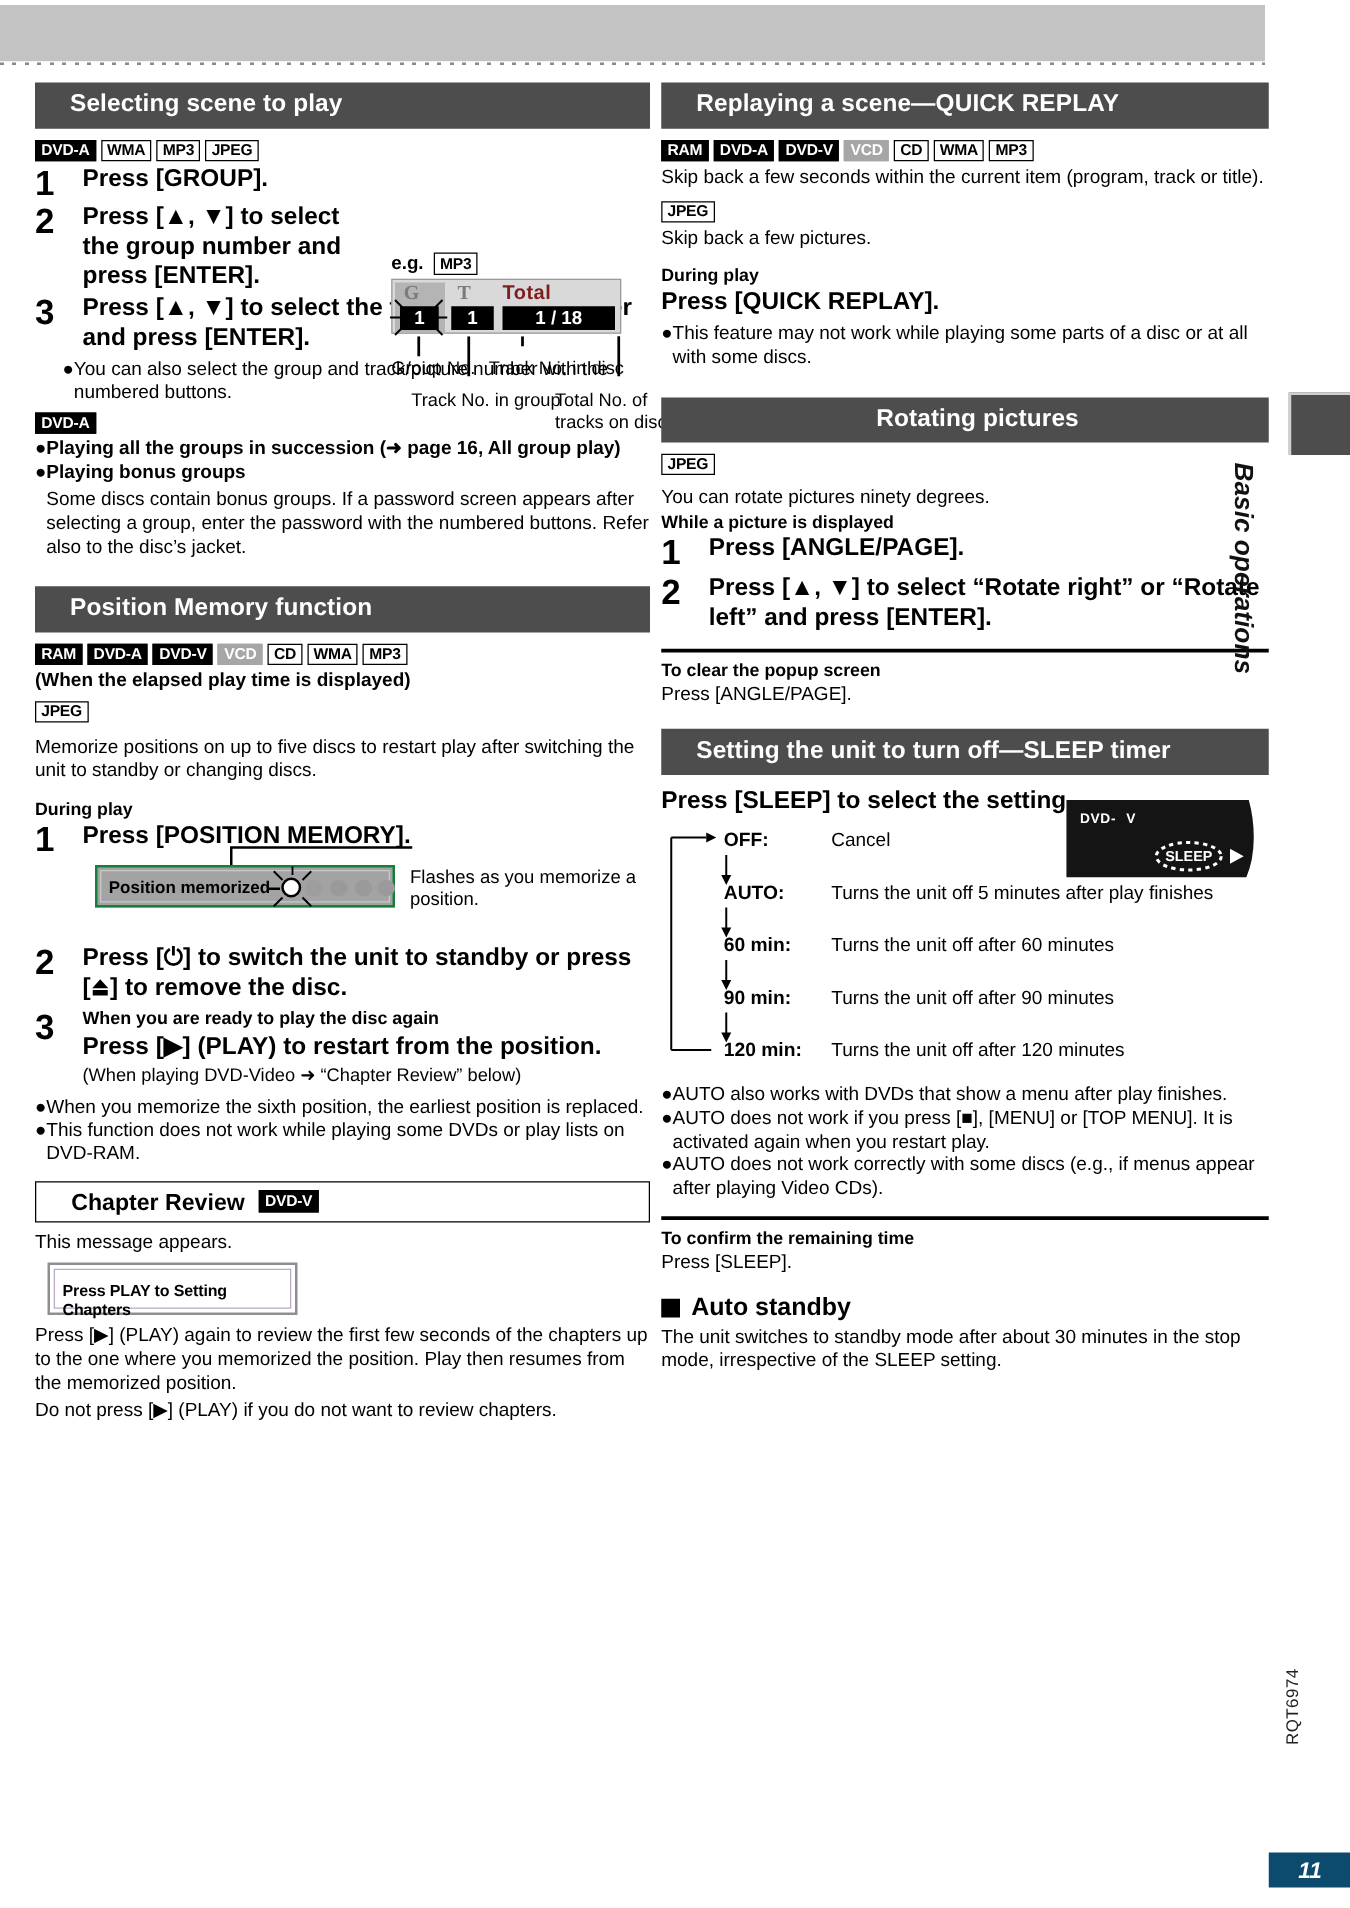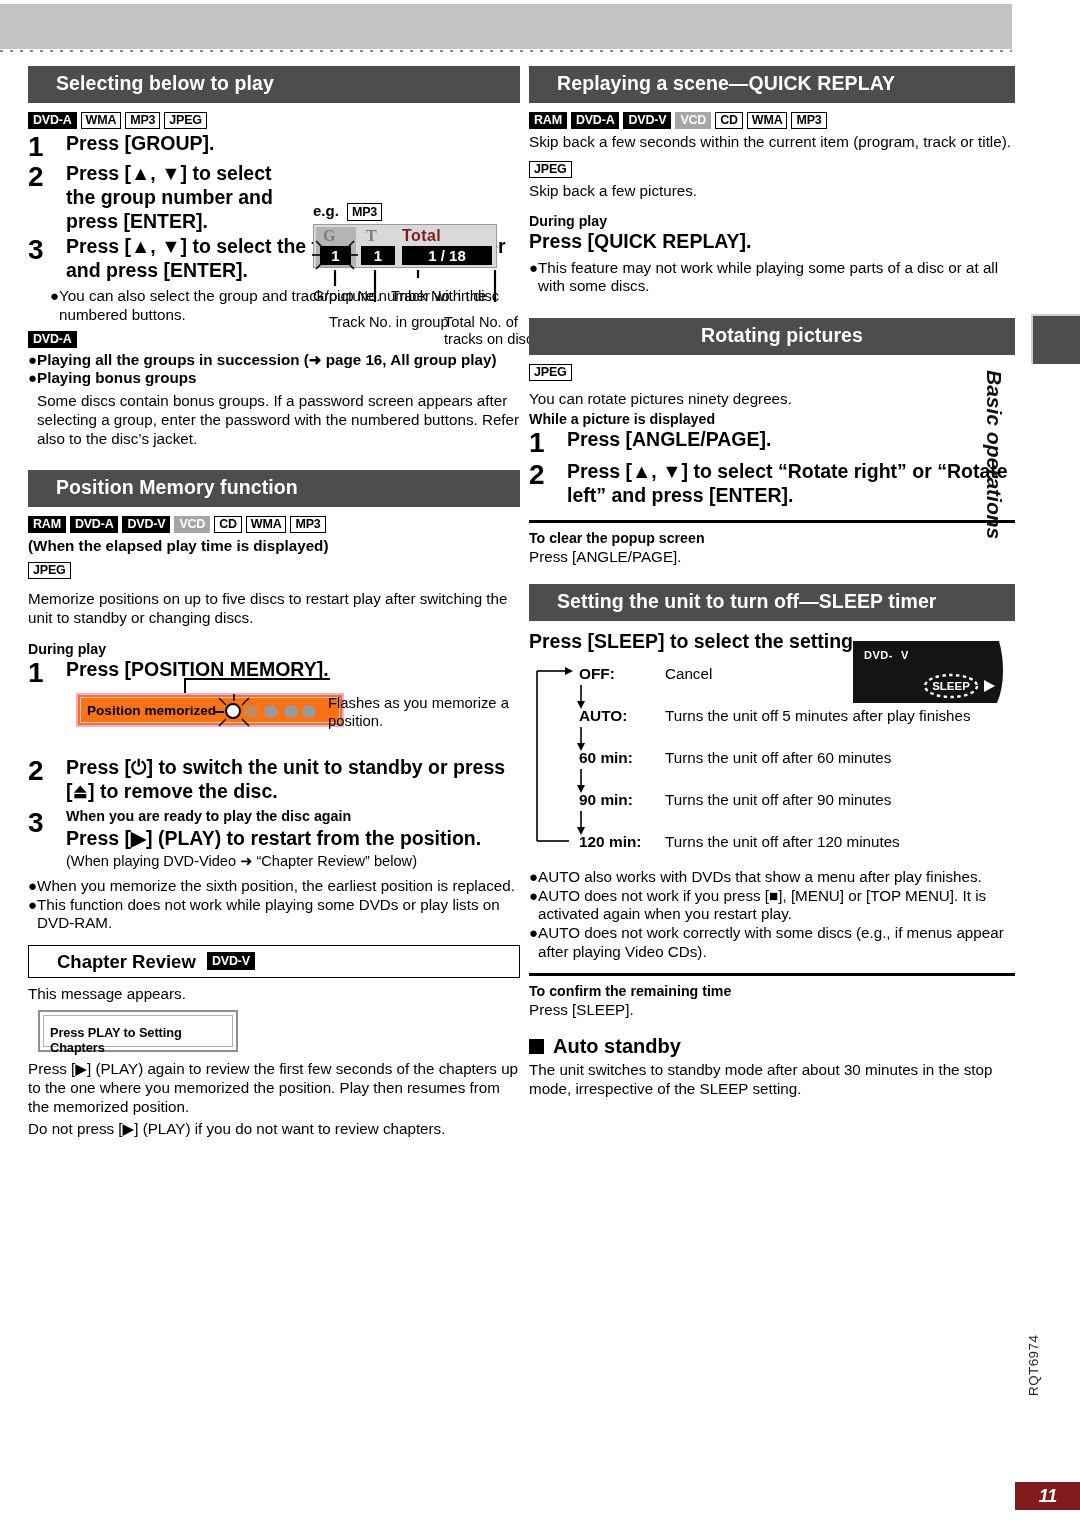--- a/index.html
+++ b/index.html
@@ -86,22 +86,22 @@
   .disp .b1{left:6px;top:21px;width:31px;}
   .disp .b2{left:47px;top:21px;width:34px;}
   .disp .b3{left:88px;top:21px;width:90px;}
   .starburst{position:absolute;left:-2px;top:14px;width:46px;height:32px;pointer-events:none;}
 
   .leaderbox{position:relative;width:235px;height:84px;margin-top:2px;}
   .leaderbox .lbl{position:absolute;font-size:14.6px;line-height:1.15;}
 
   
   .posbox{
-    position:relative;border:2px solid #f9a8d4;background:#f97316;
-    width:268px;height:34px;margin:6px 0 4px 48px;box-sizing:border-box;
+    position:relative;border:2px solid #15803d;background:#a3a3a3;
+    width:240px;height:34px;margin:6px 0 4px 48px;box-sizing:border-box;
   }
   .posbox .inner{position:absolute;inset:2px;border:1px solid #c9c9c9;}
   .posbox .ptxt{position:absolute;left:9px;top:8px;font-size:13.6px;font-weight:bold;}
   .posbox .dash{position:absolute;left:137px;top:16px;width:9px;height:2px;background:#000;}
   .posbox .ring{position:absolute;left:147px;top:8px;width:16px;height:16px;border:2px solid #000;border-radius:50%;background:#fff;box-sizing:border-box;}
   .posbox .d2{position:absolute;top:10px;width:14px;height:13px;border-radius:50%;background:#9a9a9a;}
   .flashmark{position:absolute;left:138px;top:-1px;width:36px;height:36px;}
   .flashnote{position:absolute;left:300px;top:2px;font-size:14.8px;line-height:1.2;width:190px;}
   .leadline{position:absolute;left:155px;top:-16px;width:147px;height:16px;}
 
@@ -142,35 +142,35 @@
     transform:rotate(90deg);transform-origin:left top;
     white-space:nowrap;
   }
 
   
   .rqt{
     position:absolute;left:1026px;top:1396px;font-size:13.5px;letter-spacing:.4px;
     transform:rotate(-90deg);transform-origin:left top;white-space:nowrap;color:#222;
   }
   .pgnum{
-    position:absolute;left:1015px;top:1482px;width:66px;height:28px;background:#7f1d1d;color:#fff;
+    position:absolute;left:1015px;top:1482px;width:66px;height:28px;background:#0c4a6e;color:#fff;
     font-size:18px;font-style:italic;font-weight:bold;text-align:center;line-height:28px;
   }
 </style>
 </head>
 <body>
 
 <div class="page">
 
   <div class="topband"></div>
   <div class="topdash"></div>
 
   <div class="col colL">
 
-    <div class="bar">Selecting below to play</div>
+    <div class="bar">Selecting scene to play</div>
 
     <div class="badgerow">
       <span class="bdg dark">DVD-A</span><span class="bdg light">WMA</span><span class="bdg light">MP3</span><span class="bdg light">JPEG</span>
     </div>
 
     <div style="position:relative;">
       <div style="width:268px;">
         <div class="step">
           <div class="num">1</div>
           <div class="txt">Press [GROUP].</div>

